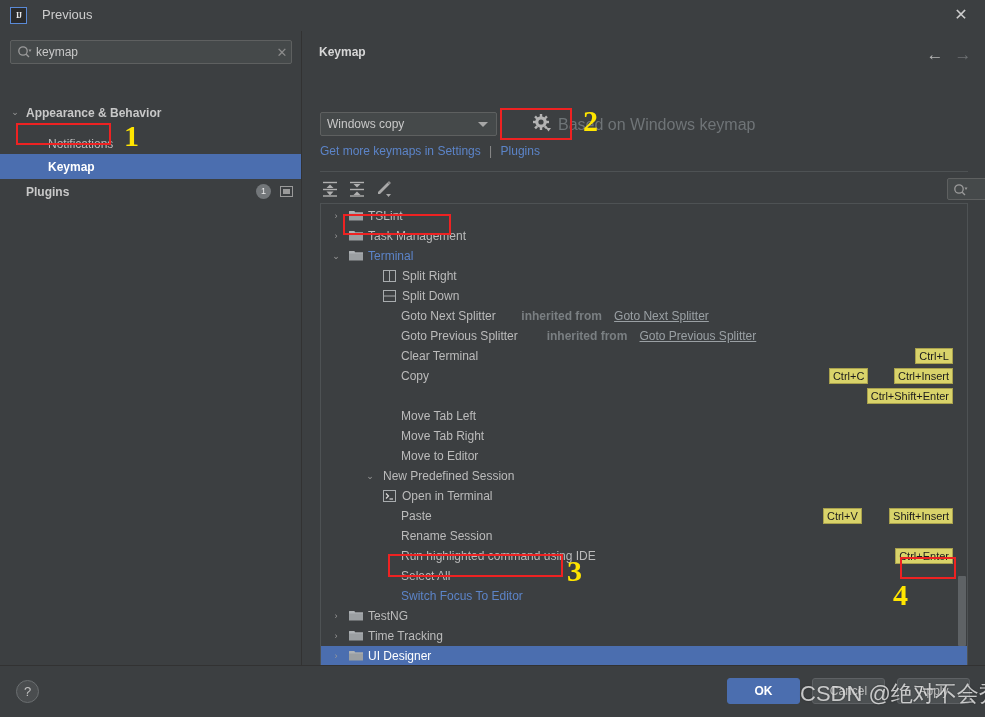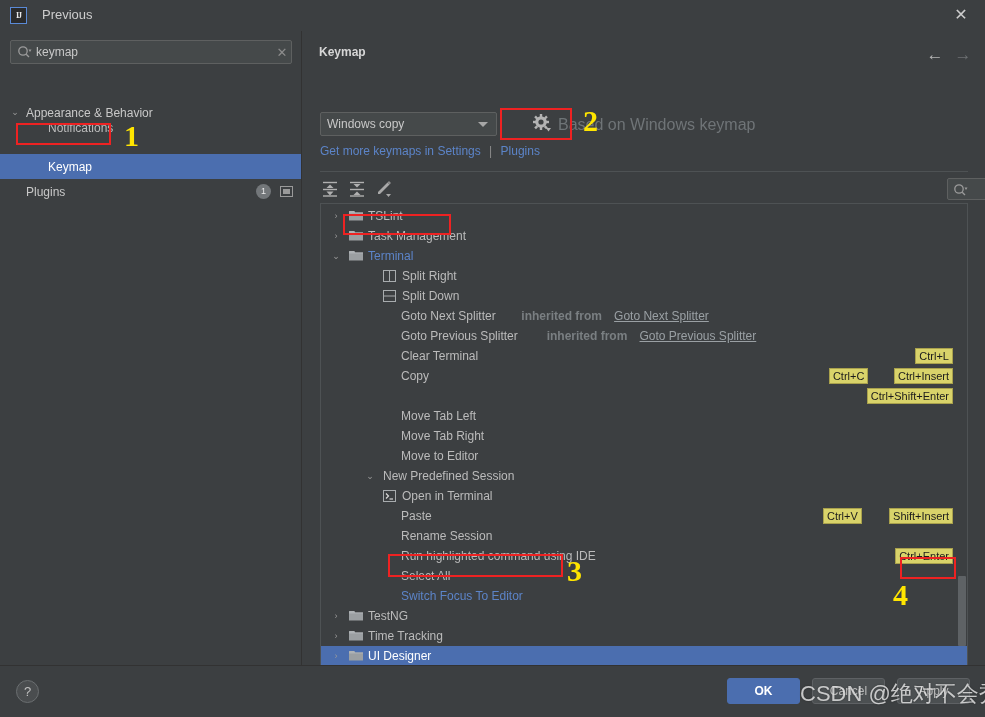--- a/index.html
+++ b/index.html
@@ -58,21 +58,21 @@
 
   .tree-row {
     position: absolute; left: 0; width: 301px; height: 25px;
     display: flex; align-items: center; font-size: 12px;
   }
   .tree-row.sel { background: #4b6eaf; color: #ffffff; }
   .chev {
     width: 14px; display: inline-block; text-align: center;
     font-size: 9px; color: #9a9a9a; transform: translateY(-1px);
   }
-  .grp-label { font-weight: normal; color: #c8c8c8; }
+  .grp-label { font-weight: bold; color: #c8c8c8; }
   .sub-label { color: #bbbbbb; }
   .sel .grp-label, .sel .sub-label { color: #ffffff; }
 
   .plug-badge {
     position: absolute; right: 30px; top: 5px;
     width: 15px; height: 15px; border-radius: 50%;
     background: #73777a; color: #eaeaea;
     font-size: 9px; line-height: 15px; text-align: center;
   }
   .plug-win {
@@ -227,21 +227,21 @@
         </svg>
       </span>
       <input type="text" value="keymap" style="">
       <span class="clr">✕</span>
     </div>
     <div id="sidebar-items">
         <div class="tree-row" style="top: 69px;">
           <span class="chev" style="margin-left: 8px;">⌄</span>
           <span class="grp-label" style="margin-left: 4px;">Appearance &amp; Behavior</span>
         </div>
-        <div class="tree-row" style="top: 84px;">
+        <div class="tree-row" style="top: 100px;">
           <span class="chev" style="margin-left: 30px;"></span>
           <span class="sub-label" style="margin-left: 4px;">Notifications</span>
         </div>
         <div class="tree-row sel" style="top: 123px;">
           <span class="chev" style="margin-left: 30px;"></span>
           <span class="grp-label" style="margin-left: 4px;">Keymap</span>
         </div>
         <div class="tree-row" style="top: 148px;">
           <span class="chev" style="margin-left: 8px;"></span>
           <span class="grp-label" style="margin-left: 4px;">Plugins</span>

